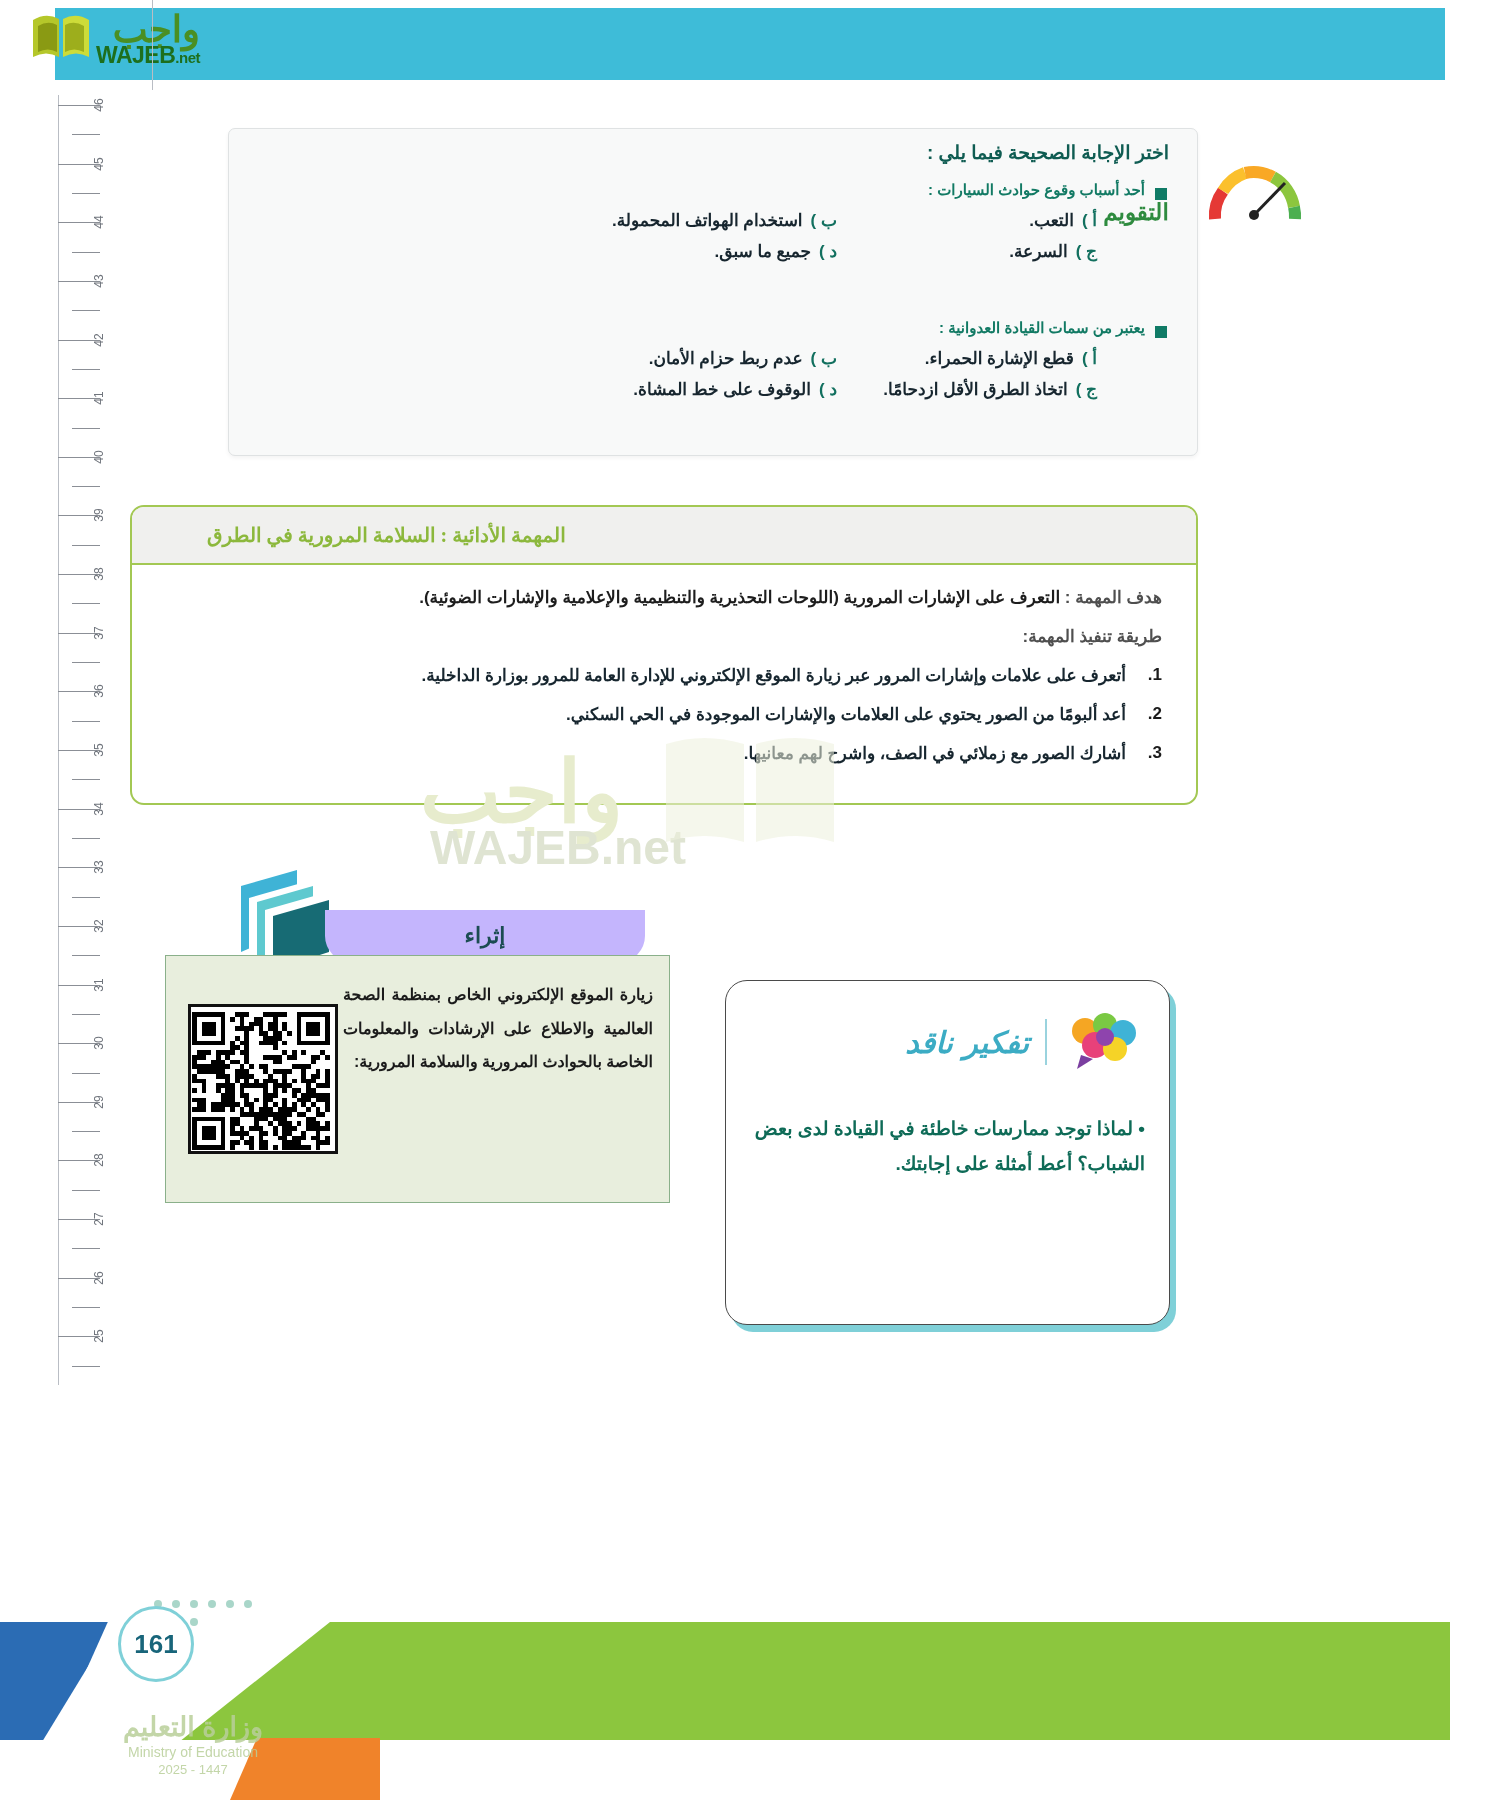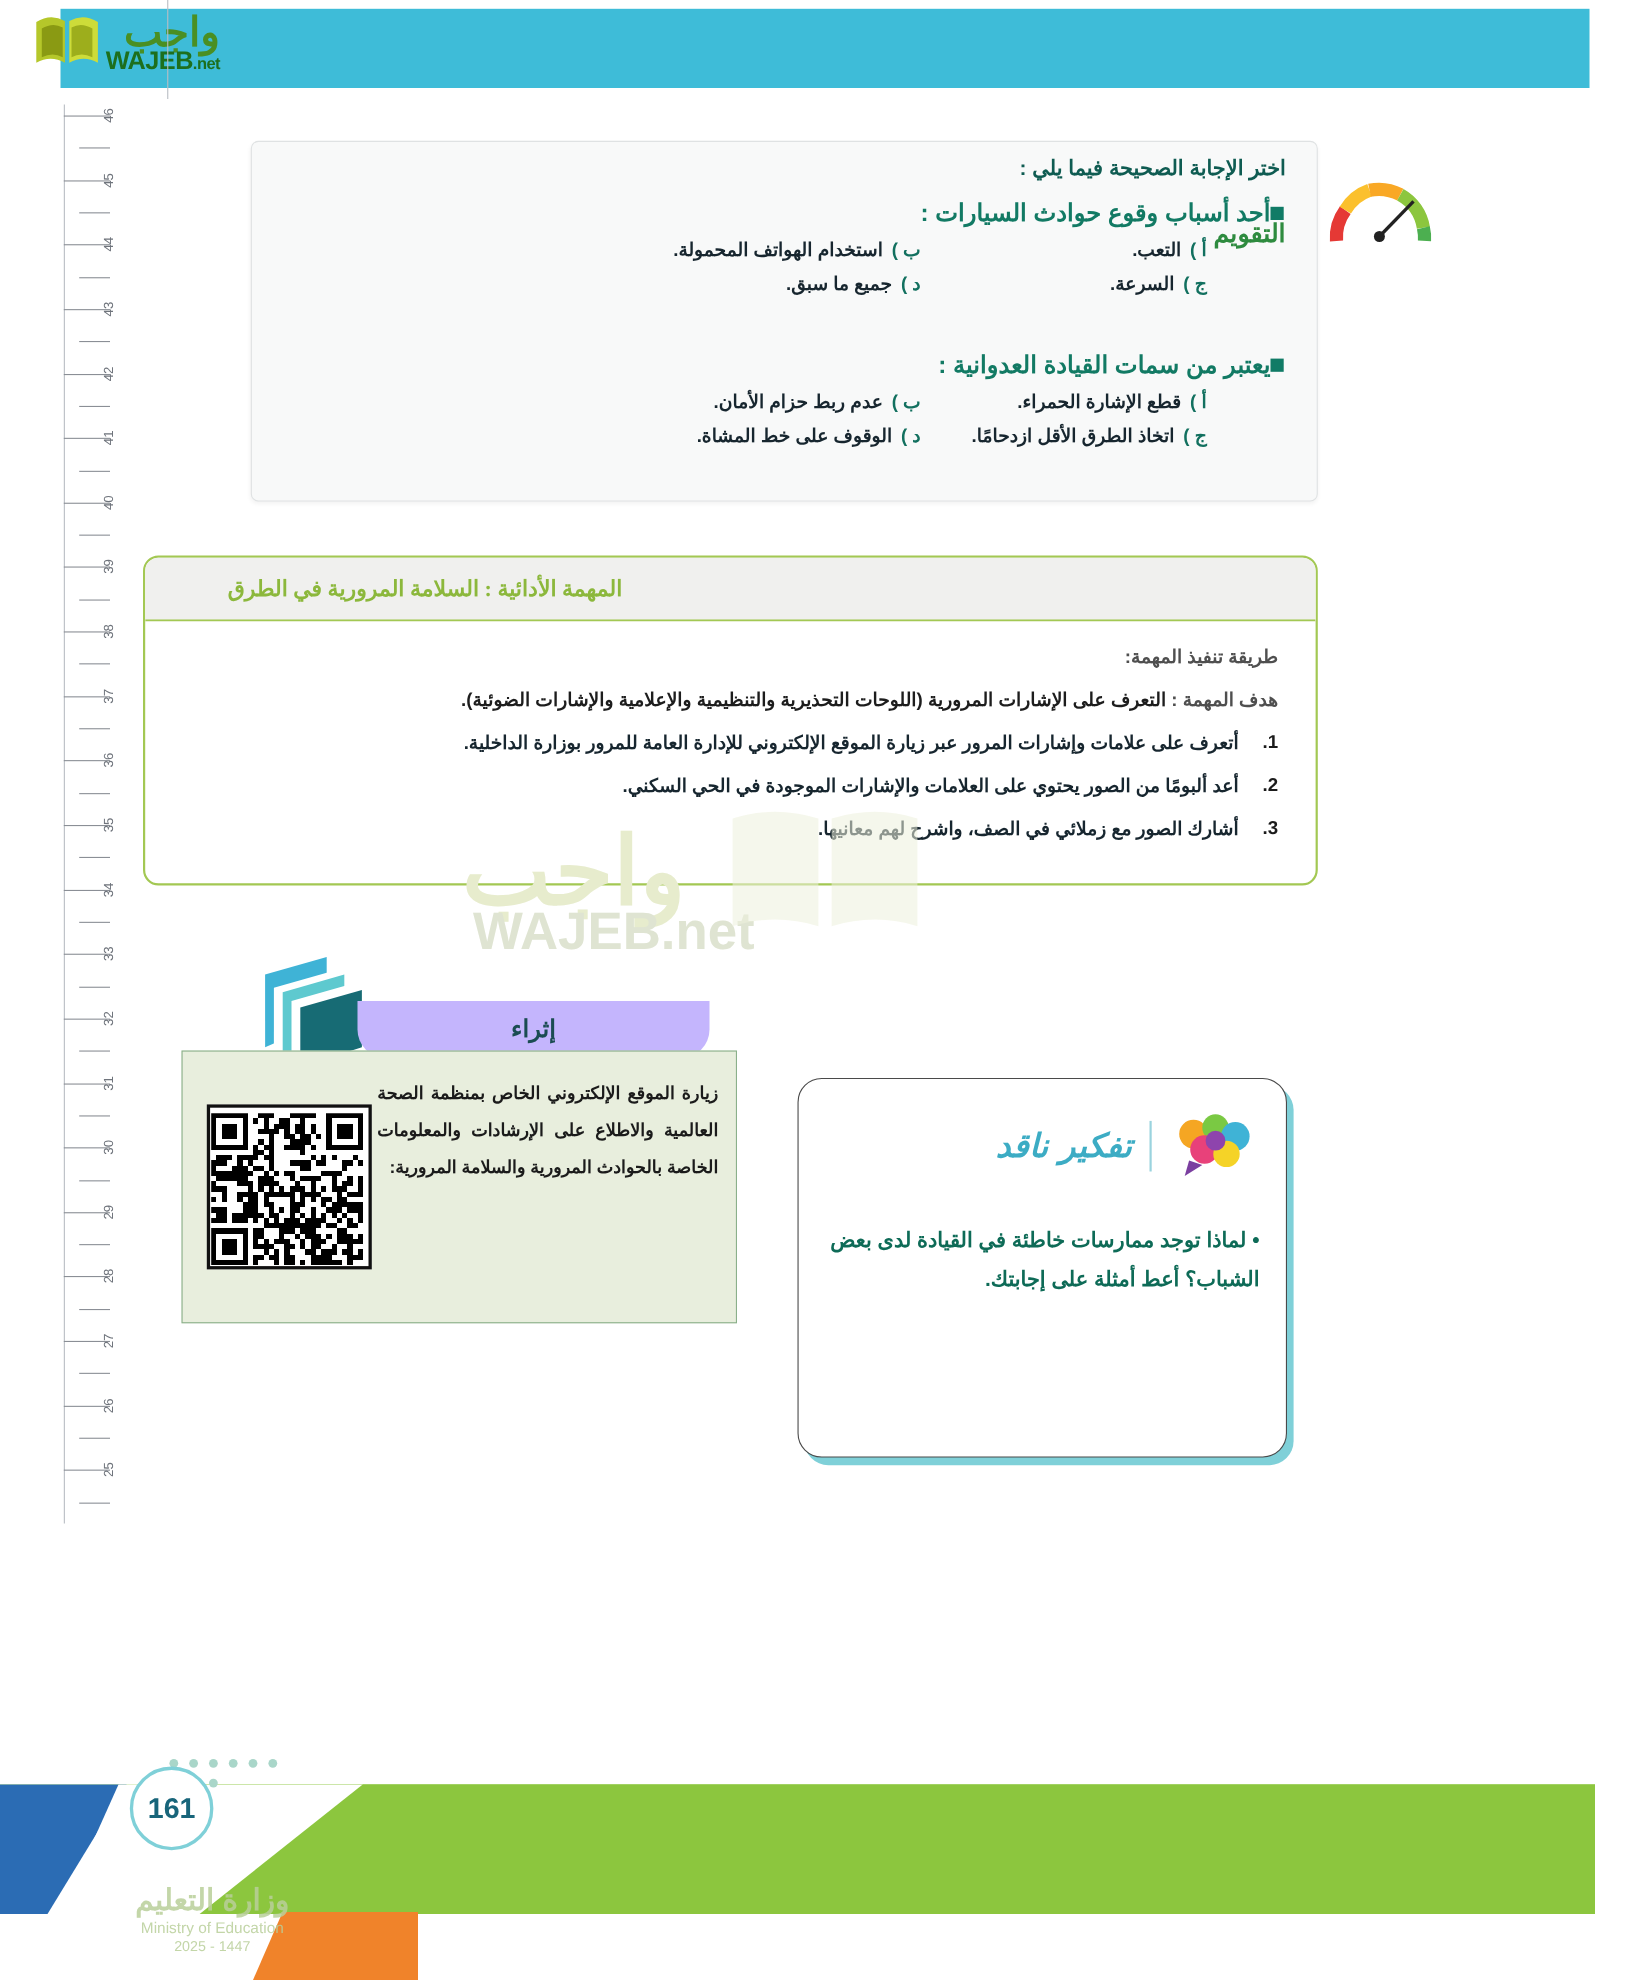--- a/index.html
+++ b/index.html
@@ -69,22 +69,22 @@
     position:absolute; right:6px; top:70px; width:110px; text-align:center;
     font-size:23px; font-weight:bold; color:#2e8b3f;
     font-family:"Liberation Serif", serif;
   }
   .eval-title{
     position:absolute; right:28px; top:12px;
     font-size:19px; font-weight:bold; color:#0f5c52;
   }
   .q-block{ position:absolute; right:30px; width:900px; }
   .q-head{
-    display:flex; align-items:flex-start; gap:0; justify-content:flex-start;
-    font-size:22px; font-weight:bold; color:#127a64; direction:rtl;
+    display:flex; align-items:flex-start; gap:10px; justify-content:flex-start;
+    font-size:15px; font-weight:bold; color:#127a64; direction:rtl;
   }
   .q-bullet{
     width:12px; height:12px; background:#107b66; margin-top:7px; flex:0 0 auto;
   }
   .opt-row{
     display:flex; direction:rtl; margin-top:10px; font-size:17px; color:#15242e;
   }
   .opt-cell{ display:flex; gap:8px; }
   .opt-cell.right{ width:330px; padding-right:70px; }
   .opt-cell.left{ width:480px; }
@@ -385,26 +385,26 @@
       </div>
     </div>
   </div>
 </div>
 
 <div class="task-box">
   <div class="task-head">
     <span class="task-head-title">المهمة الأدائية : السلامة المرورية في الطرق</span>
   </div>
   <div class="task-body">
-    <div class="task-line" style="text-align:right;">
-      <span class="lbl">طريقة تنفيذ المهمة:</span>
-    </div>
     <div class="task-line">
       <span class="lbl">هدف المهمة :</span>
       <span class="hl">التعرف على الإشارات المرورية (اللوحات التحذيرية والتنظيمية والإعلامية والإشارات الضوئية).</span>
+    </div>
+    <div class="task-line" style="text-align:right;">
+      <span class="lbl">طريقة تنفيذ المهمة:</span>
     </div>
     <div class="steps">
       <div class="step">
         <span class="step-num">1.</span>
         <span>أتعرف على علامات وإشارات المرور عبر زيارة الموقع الإلكتروني للإدارة العامة للمرور بوزارة الداخلية.</span>
       </div>
       <div class="step">
         <span class="step-num">2.</span>
         <span>أعد ألبومًا من الصور يحتوي على العلامات والإشارات الموجودة في الحي السكني.</span>
       </div>

